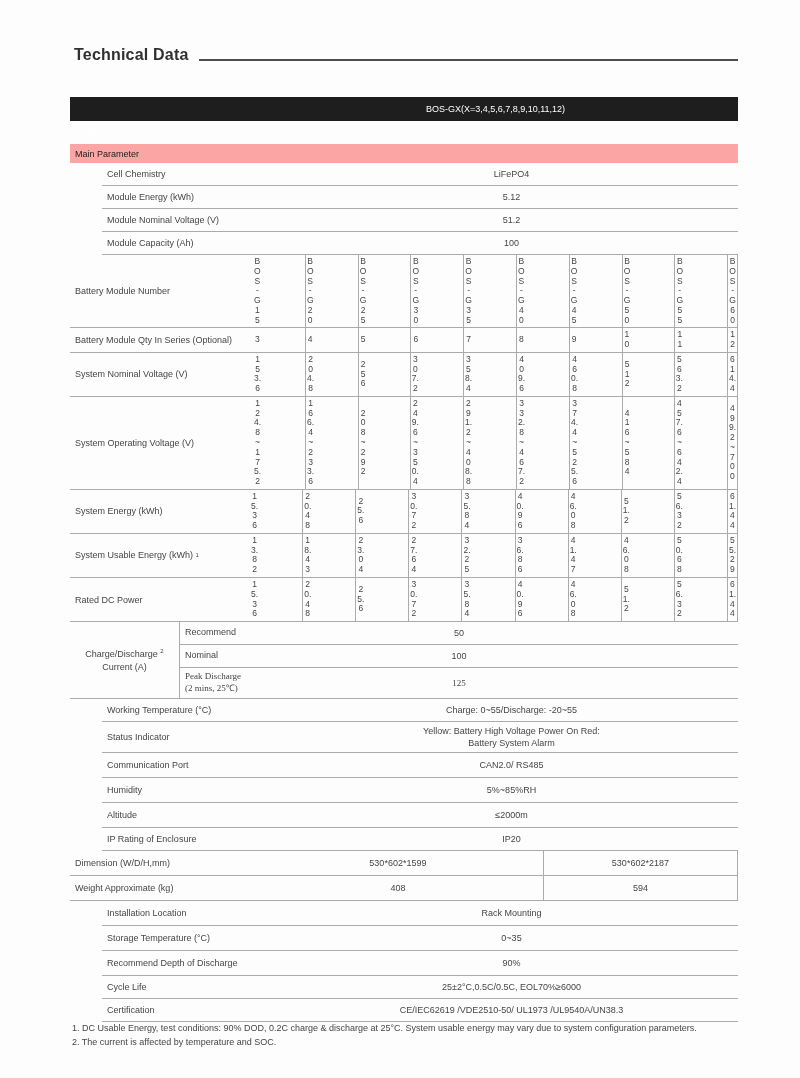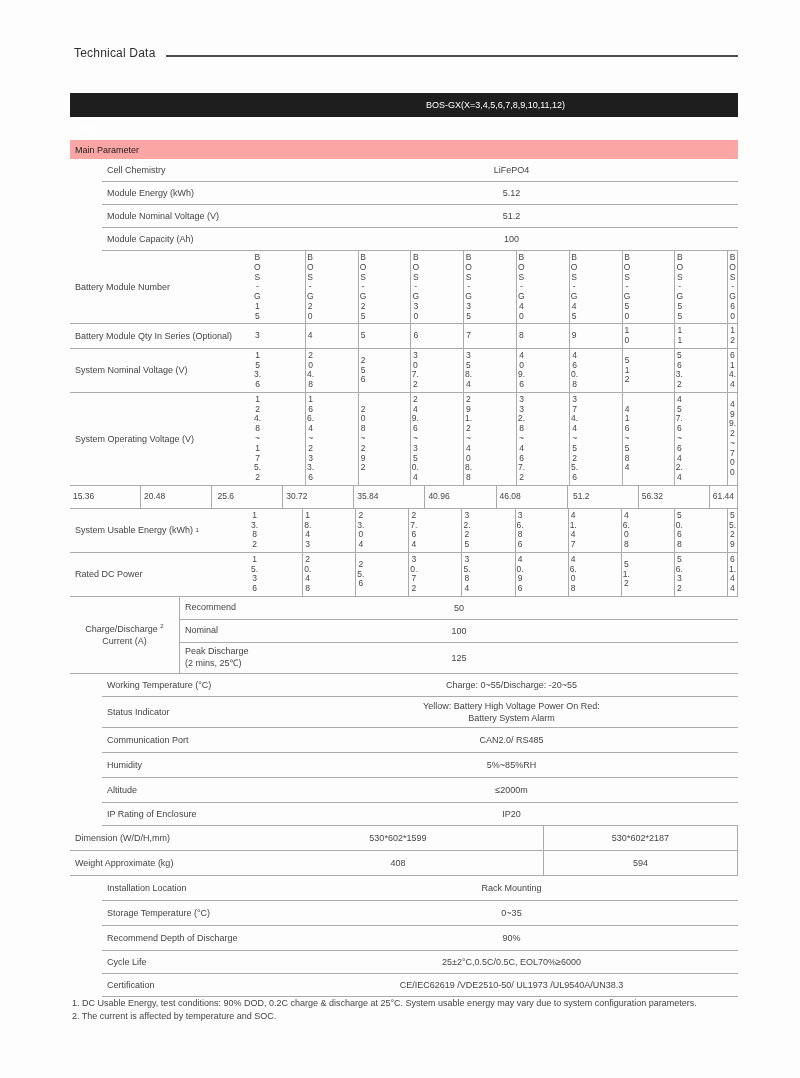--- a/index.html
+++ b/index.html
@@ -1,20 +1,20 @@
 <!DOCTYPE html>
 <html><head>
 <meta charset="utf-8">
 <style>
   html,body{margin:0;padding:0;}
   body{width:800px;height:1078px;background:#fdfdfd;font-family:"Liberation Sans",sans-serif;color:#454545;position:relative;overflow:hidden;}
   .sheet{position:absolute;left:70px;right:62px;top:0;}
   
   .title-wrap{display:flex;align-items:flex-end;margin-top:46px;padding-left:4px;}
-  .title{font-size:12px;font-weight:normal;color:#303030;letter-spacing:.2px;white-space:nowrap;}
+  .title{font-size:16px;font-weight:bold;color:#303030;letter-spacing:.2px;white-space:nowrap;}
   .title-rule{flex:1;border-bottom:2px solid #4d4d4d;margin-left:10px;margin-bottom:3px;}
   
   .model-bar{margin-top:33px;height:24px;background:#1e1e1e;color:#fff;display:flex;align-items:center;font-size:9px;}
   .model-bar .mlabel{width:183px;padding-left:5px;box-sizing:border-box;margin-top:46px;}
   .model-bar .mvalue{flex:1;text-align:center;}
   
   .sec-header{margin-top:23px;height:19px;background:#fca5a5;color:#1c1c1c;display:flex;align-items:center;font-size:9px;padding-left:5px;}
   
   .row{display:flex;align-items:center;border-bottom:1px solid #ababab;min-height:22px;font-size:9px;margin-left:32px;}
   .row .rlabel{width:183px;padding-left:5px;box-sizing:border-box;align-self:center;}
@@ -31,21 +31,21 @@
   .gcell:first-child{border-left:none;}
   .grid-row.wrap{min-height:26px;}
   
   .cd-block{display:flex;border-bottom:1px solid #ababab;font-size:9px;}
   .cd-label{width:110px;border-right:1px solid #ababab;display:flex;flex-direction:column;align-items:center;justify-content:center;text-align:center;line-height:1.4;box-sizing:border-box;}
   .cd-rows{flex:1;display:flex;flex-direction:column;}
   .cd-sub{position:relative;display:flex;align-items:center;border-bottom:1px solid #ababab;min-height:22px;}
   .cd-sub:last-child{border-bottom:none;}
   .cd-sub .slabel{padding-left:5px;line-height:1.3;}
   .cd-sub .svalue{position:absolute;left:0;right:0;text-align:center;}
-  .cd-sub.tall{min-height:30px;}
+  .cd-sub.tall{min-height:30px;font-family:Liberation Serif, serif;}
   
   .split-row{display:flex;align-items:stretch;border-bottom:1px solid #ababab;min-height:24px;font-size:9px;}
   .split-row .rlabel{width:183px;padding-left:5px;box-sizing:border-box;display:flex;align-items:center;}
   .split-row .sv{display:flex;align-items:center;justify-content:center;text-align:center;}
   .split-row .sv1{flex:6;border-right:1px solid #ababab;}
   .split-row .sv2{flex:4;border-right:1px solid #ababab;}
   .row.h24{min-height:24px;}
   
   .notes{font-size:9px;color:#454545;line-height:1.5;padding-left:2px;}
 </style>
@@ -137,20 +137,21 @@
         <div class="gcell">249.6~350.4</div>
         <div class="gcell">291.2~408.8</div>
         <div class="gcell">332.8~467.2</div>
         <div class="gcell">374.4~525.6</div>
         <div class="gcell">416~584</div>
         <div class="gcell">457.6~642.4</div>
         <div class="gcell">499.2~700</div>
       </div>
   </div>
   <div class="grid-row">
+    <div class="rlabel">System Energy (kWh)</div>
     <div class="grid-cells">
         <div class="gcell">15.36</div>
         <div class="gcell">20.48</div>
         <div class="gcell">25.6</div>
         <div class="gcell">30.72</div>
         <div class="gcell">35.84</div>
         <div class="gcell">40.96</div>
         <div class="gcell">46.08</div>
         <div class="gcell">51.2</div>
         <div class="gcell">56.32</div>

